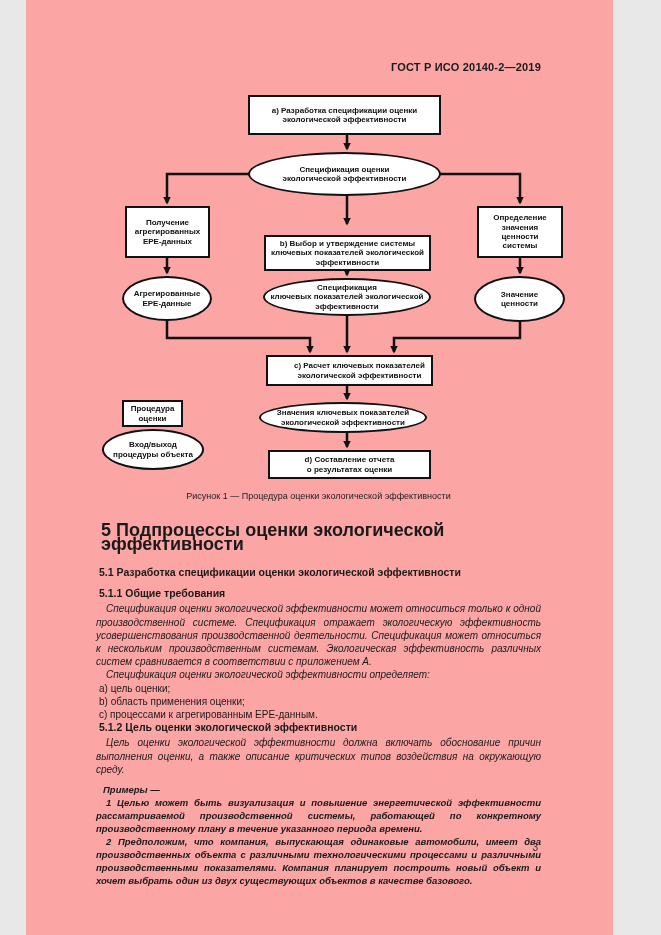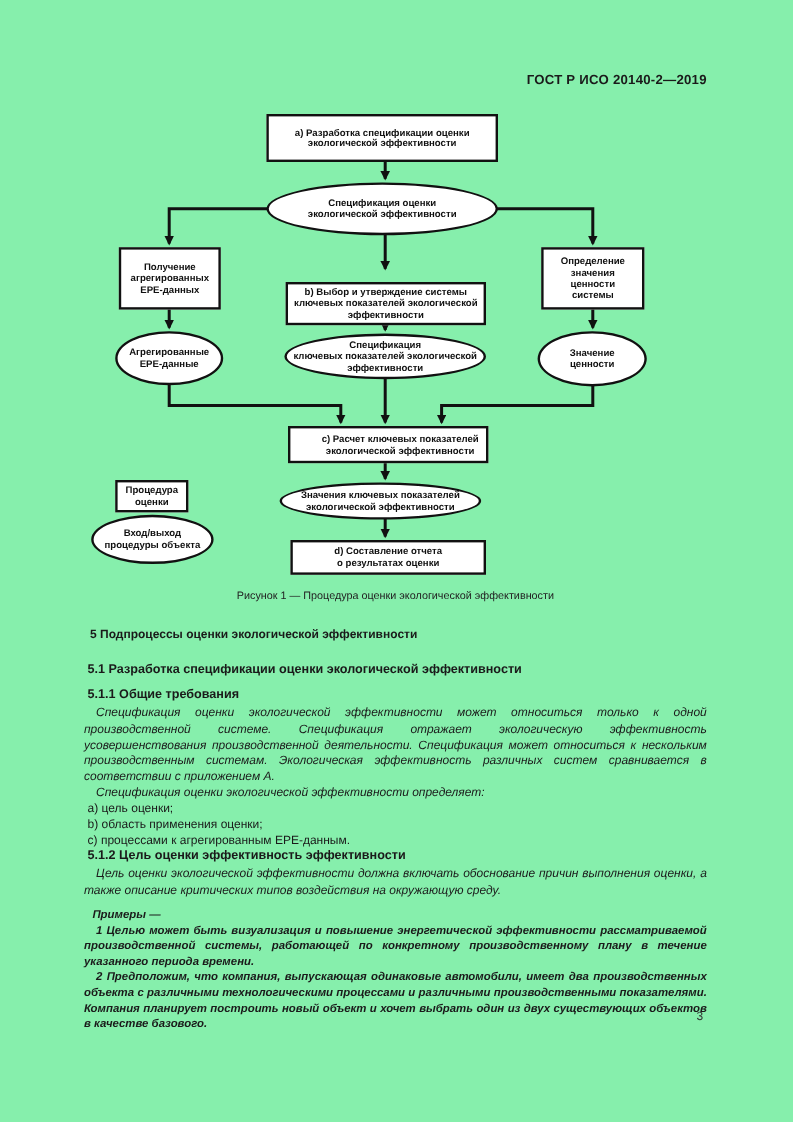--- a/index.html
+++ b/index.html
@@ -1,22 +1,23 @@
 <!DOCTYPE html>
 <html lang="ru"><head>
 <meta charset="utf-8">
 <style>
   html,body{margin:0;padding:0;background:#e8e8e8;}
   .page{
     position:relative;
-    width:661px;height:935px;
-    background:#86efac;
+    width:587px;height:935px;
+    background:#fca5a5;
     font-family:"Liberation Sans", sans-serif;
     color:#1a1a1a;
     overflow:hidden;
+    margin-left:26px;
   }
   
   .doc-header{
     position:absolute;top:61px;right:72px;
     font-size:11px;font-weight:bold;letter-spacing:.2px;
   }
   
   .flowchart{position:absolute;top:88px;left:0;width:661px;height:398px;}
   .flowchart svg{position:absolute;top:0;left:0;}
   .fc-node{
@@ -33,21 +34,21 @@
   .fc-ellipse{border-radius:50%;}
   
   .caption{
     position:absolute;top:491px;left:70px;right:72px;
     text-align:center;font-size:9px;color:#222;
   }
   .text-col{
     position:absolute;top:523px;left:70px;right:72px;
     font-size:10px;line-height:13.2px;text-align:justify;
   }
-  .h-main{font-size:10px;font-weight:bold;line-height:14px;margin:0 0 15px 5px;text-align:left;}
+  .h-main{font-size:18px;font-weight:bold;line-height:14px;margin:0 0 15px 5px;text-align:left;}
   .h-sub{font-size:10.5px;font-weight:bold;margin:0 0 8px 3px;text-align:left;}
   .h-sub2{font-size:10.5px;font-weight:bold;margin:0 0 2px 3px;text-align:left;}
   .para{margin:0;text-indent:10px;font-style:italic;}
   .list-item{margin:0;padding-left:3px;}
   .examples{font-size:9.5px;font-weight:bold;font-style:italic;line-height:13px;margin-top:7px;}
   .examples-label{padding-left:7px;}
   .example-para{margin:0;text-indent:10px;}
   .page-number{position:absolute;top:842px;right:75px;font-size:10px;color:#333;}
 </style>
 </head>
@@ -129,21 +130,21 @@
 
   <div class="text-col">
     <div class="h-main">5  Подпроцессы оценки экологической эффективности</div>
     <div class="h-sub">5.1  Разработка спецификации оценки экологической эффективности</div>
     <div class="h-sub2">5.1.1  Общие требования</div>
     <p class="para">Спецификация оценки экологической эффективности может относиться только к одной производственной системе. Спецификация отражает экологическую эффективность усовершенствования производственной деятельности. Спецификация может относиться к нескольким производственным системам. Экологическая эффективность различных систем сравнивается в соответствии с приложением А.</p>
     <p class="para">Спецификация оценки экологической эффективности определяет:</p>
     <div class="list-item">a) цель оценки;</div>
     <div class="list-item">b) область применения оценки;</div>
     <div class="list-item">c) процессами к агрегированным ЕРЕ-данным.</div>
-    <div class="h-sub2">5.1.2  Цель оценки эффективность эффективности</div>
+    <div class="h-sub2">5.1.2  Цель оценки экологической эффективности</div>
     <p class="para">Цель оценки экологической эффективности должна включать обоснование причин выполнения оценки, а также описание критических типов воздействия на окружающую среду.</p>
     <div class="examples">
       <div class="examples-label">Примеры —</div>
       <p class="example-para">1 Целью может быть визуализация и повышение энергетической эффективности рассматриваемой производственной системы, работающей по конкретному производственному плану в течение указанного периода времени.</p>
       <p class="example-para">2 Предположим, что компания, выпускающая одинаковые автомобили, имеет два производственных объекта с различными технологическими процессами и различными производственными показателями. Компания планирует построить новый объект и хочет выбрать один из двух существующих объектов в качестве базового.</p>
     </div>
   </div>
 
   <div class="page-number">3</div>
 

